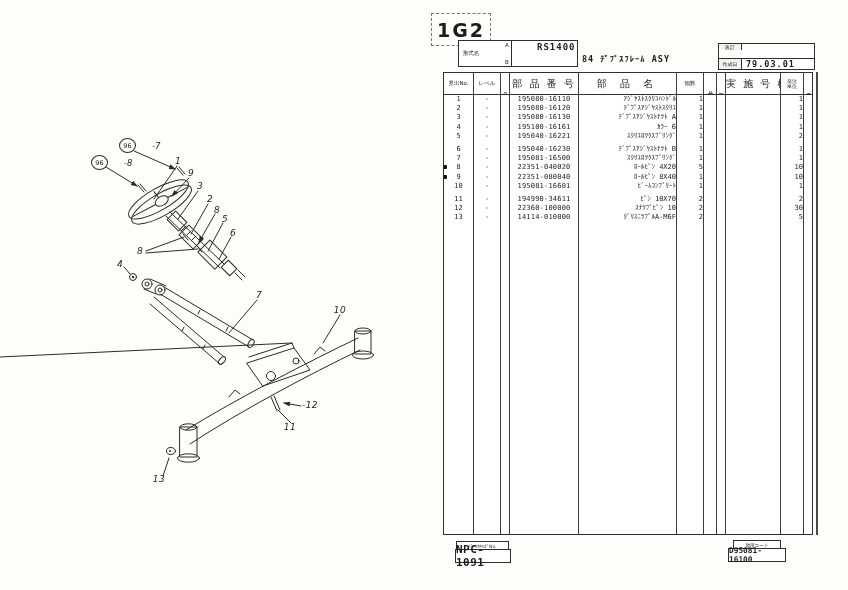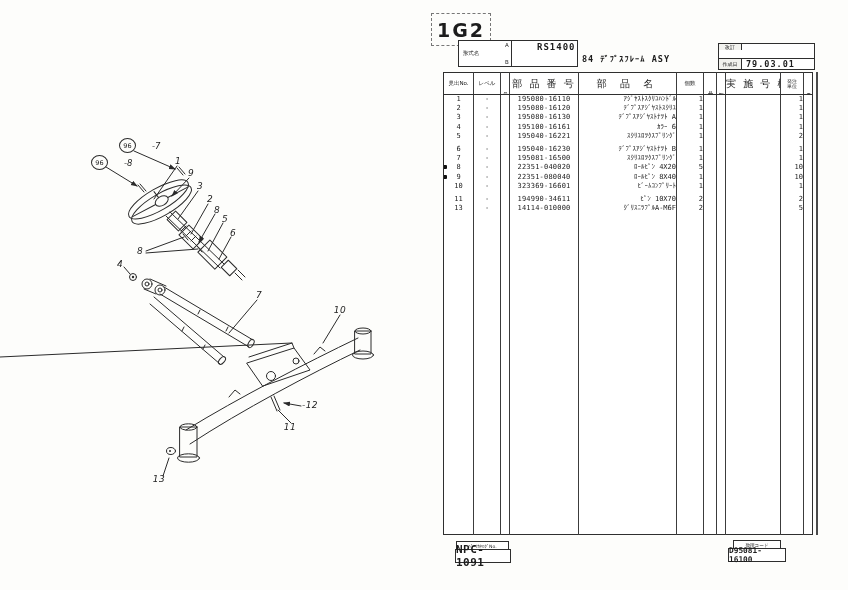--- a/index.html
+++ b/index.html
@@ -445,21 +445,21 @@
           <td class="c-req"></td>
           <td class="c-rev"></td>
           <td class="c-serial"></td>
           <td class="c-unit">10</td>
           <td class="c-note"></td>
         </tr>
         <tr class="prow">
           <td class="c-no">10</td>
           <td class="c-level">-</td>
           <td class="c-sym"></td>
-          <td class="c-pn">323369-16601</td>
+          <td class="c-pn">195081-16601</td>
           <td class="c-name">ﾋﾞｰﾑｺﾝﾌﾟﾘｰﾄ</td>
           <td class="c-qty">1</td>
           <td class="c-req"></td>
           <td class="c-rev"></td>
           <td class="c-serial"></td>
           <td class="c-unit">1</td>
           <td class="c-note"></td>
         </tr>
         <tr class="spacer">
           <td class="c-no"></td>
@@ -478,20 +478,33 @@
           <td class="c-no">11</td>
           <td class="c-level">-</td>
           <td class="c-sym"></td>
           <td class="c-pn">194990-34611</td>
           <td class="c-name">ﾋﾟﾝ 10X70</td>
           <td class="c-qty">2</td>
           <td class="c-req"></td>
           <td class="c-rev"></td>
           <td class="c-serial"></td>
           <td class="c-unit">2</td>
+          <td class="c-note"></td>
+        </tr>
+        <tr class="prow">
+          <td class="c-no">12</td>
+          <td class="c-level">-</td>
+          <td class="c-sym"></td>
+          <td class="c-pn">22360-100000</td>
+          <td class="c-name">ｽﾅﾂﾌﾟﾋﾟﾝ 10</td>
+          <td class="c-qty">2</td>
+          <td class="c-req"></td>
+          <td class="c-rev"></td>
+          <td class="c-serial"></td>
+          <td class="c-unit">30</td>
           <td class="c-note"></td>
         </tr>
         <tr class="prow">
           <td class="c-no">13</td>
           <td class="c-level">-</td>
           <td class="c-sym"></td>
           <td class="c-pn">14114-010000</td>
           <td class="c-name">ｸﾞﾘｽﾆﾂﾌﾟﾙA-M6F</td>
           <td class="c-qty">2</td>
           <td class="c-req"></td>

